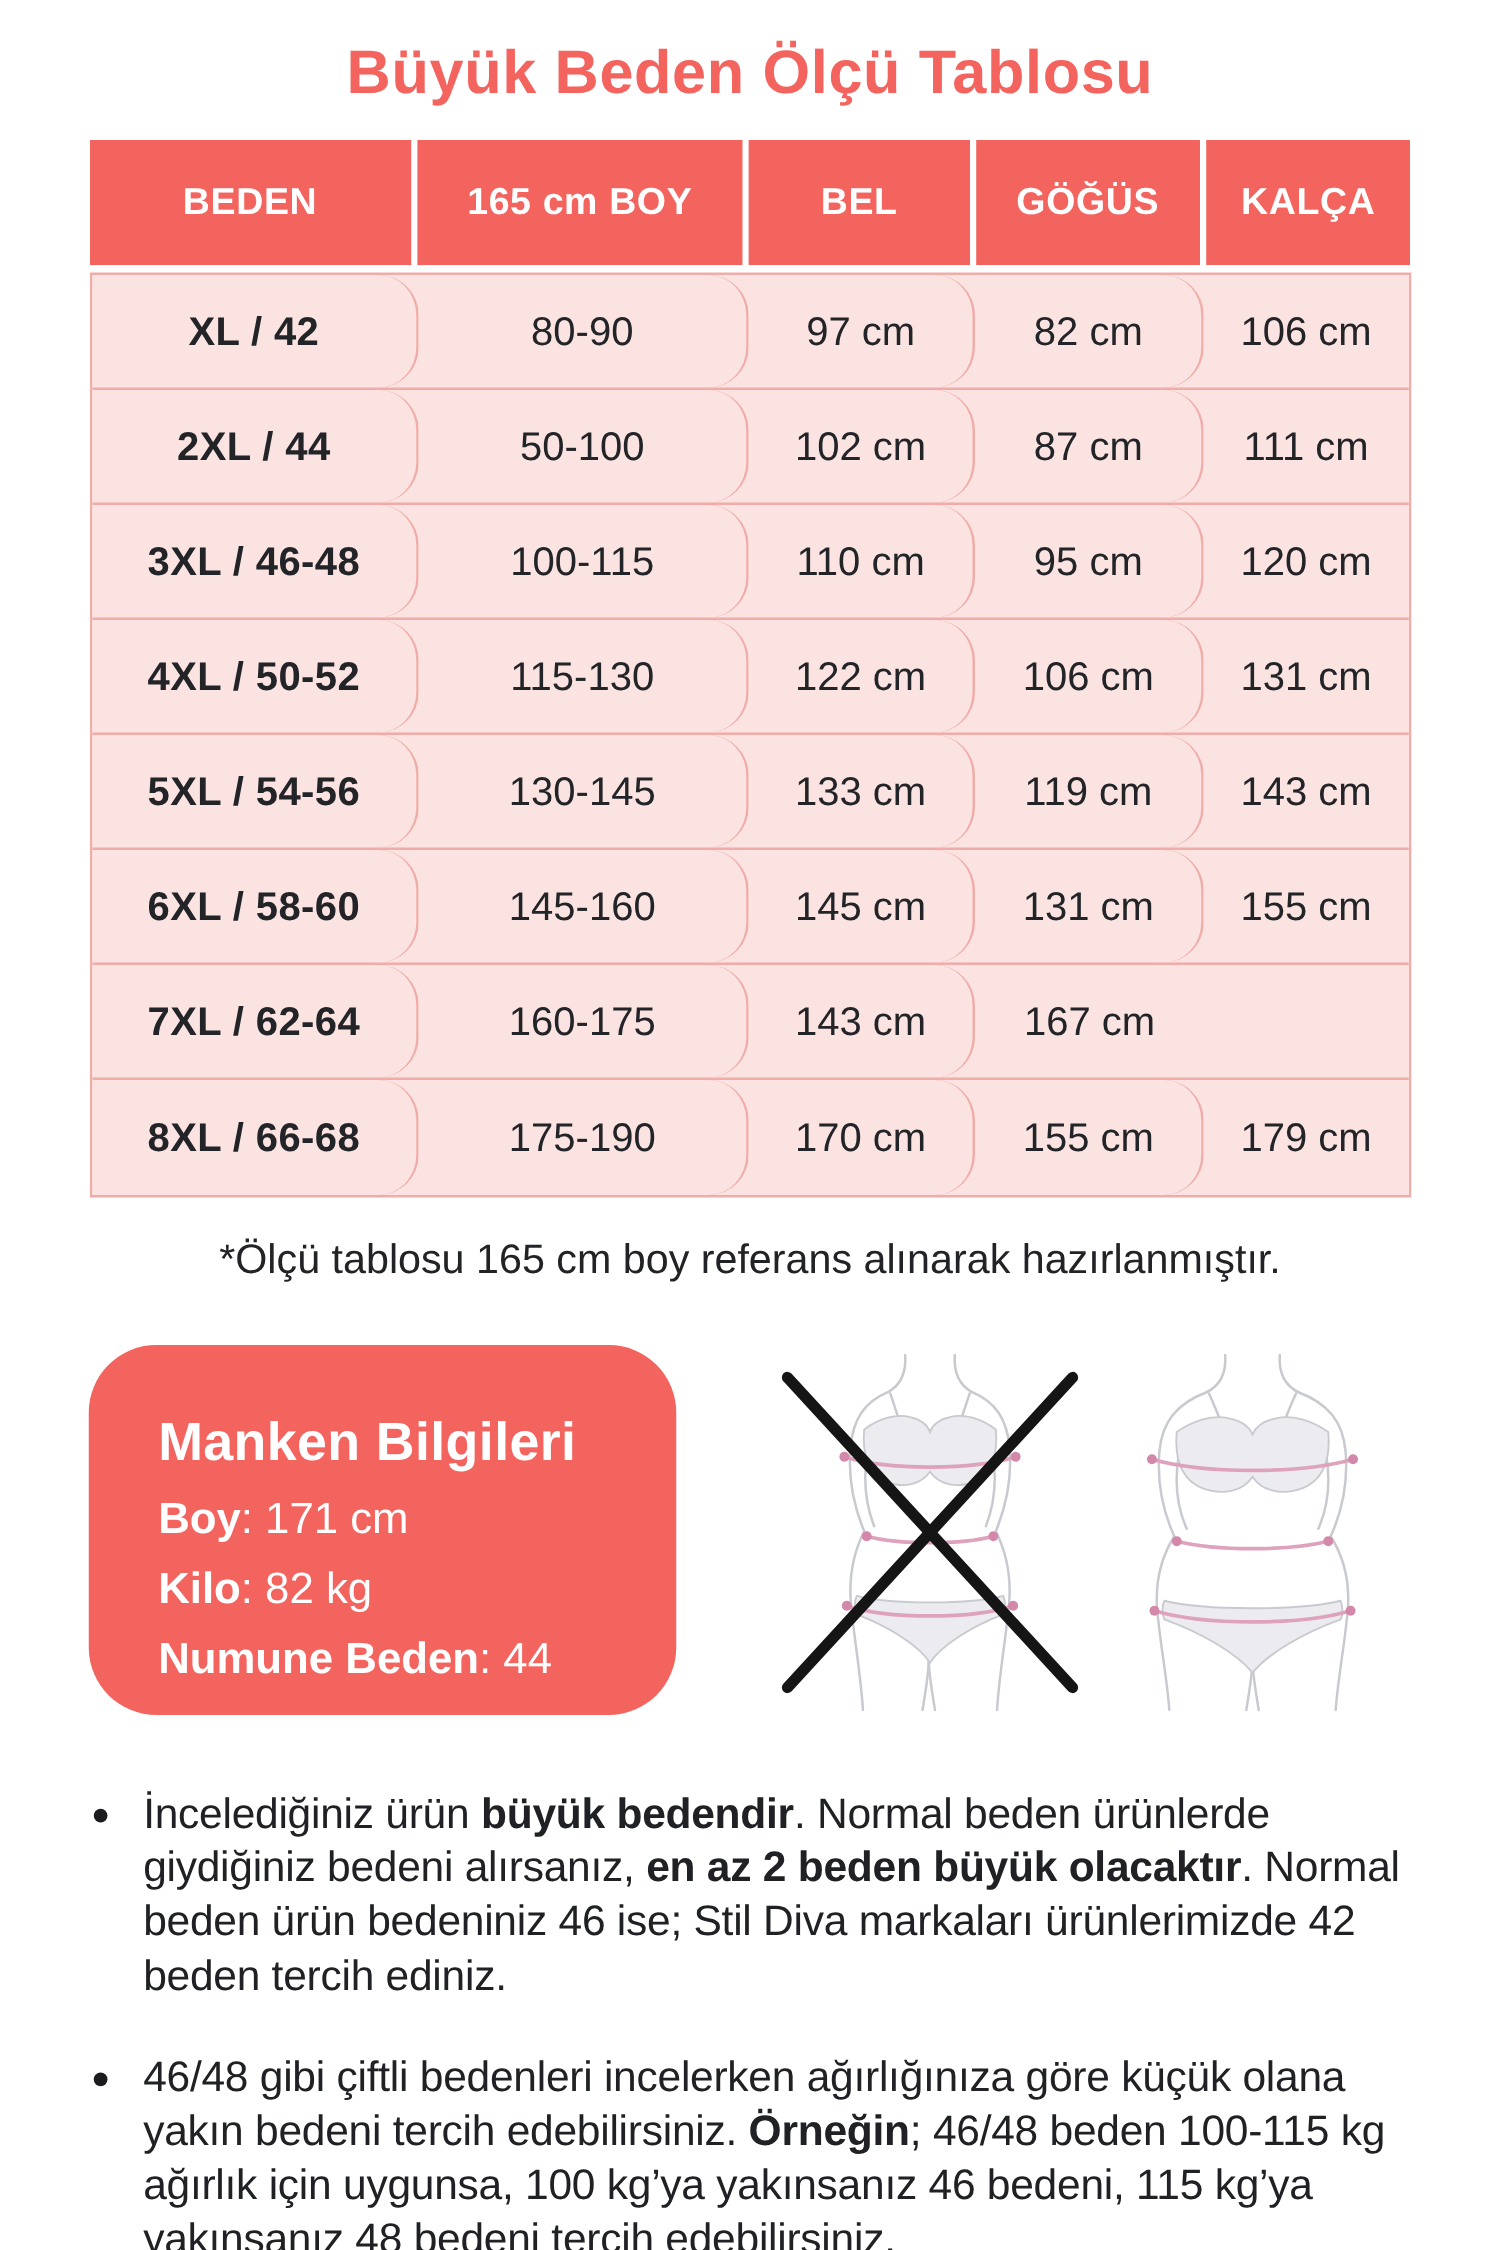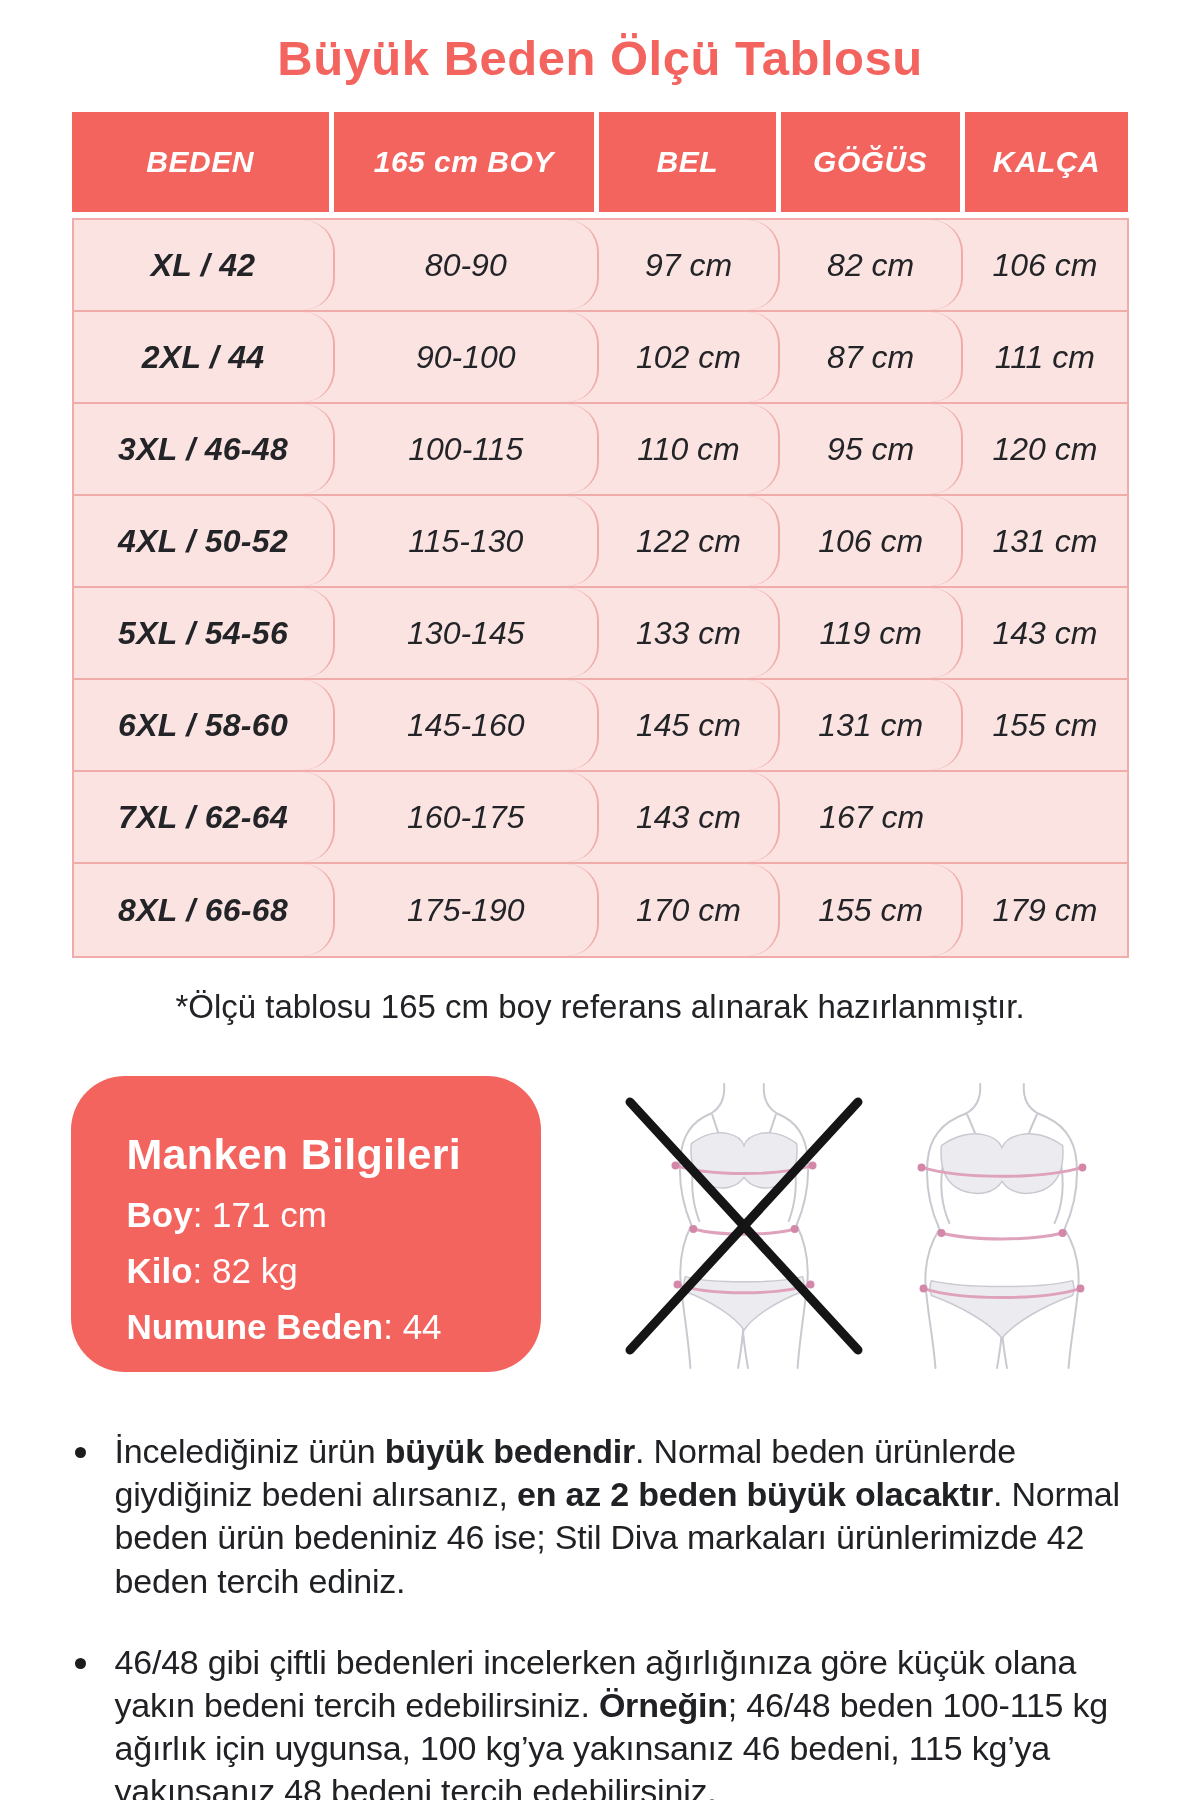--- a/index.html
+++ b/index.html
@@ -16,21 +16,21 @@
   }
   .title {
     padding-top: 30px;
     text-align: center;
     font-size: 49px;
     font-weight: 800;
     letter-spacing: 0.5px;
     color: var(--accent, #F4645F);
   }
   
-  .size-table { margin: 26px 41px 0 41px; font-style: italic; --cols: 24.8% 25.1% 17.2% 17.4% 15.5%; }
+  .size-table { margin: 26px 41px 0 41px; --cols: 24.8% 25.1% 17.2% 17.4% 15.5%; }
   .t-head { display: grid; grid-template-columns: var(--cols); height: 100px; }
   .t-hcell {
     background: var(--accent, #F4645F);
     color: #fff; font-weight: 700; font-size: 30px; letter-spacing: 0.5px;
     display: flex; align-items: center; justify-content: center;
   }
   .t-hcell:not(:last-child) { border-right: 5px solid #fff; }
   .t-body { margin-top: 6px; border: 2px solid var(--table-border, #F0ACA8); }
   .t-row {
     display: grid; grid-template-columns: var(--cols); height: 92px;
@@ -95,21 +95,21 @@
         <div class="t-row">
           <div class="t-cell size">XL / 42</div>
           <div class="t-cell">80-90</div>
           <div class="t-cell">97 cm</div>
           <div class="t-cell">82 cm</div>
           <div class="t-cell">106 cm</div>
         </div>
 
         <div class="t-row">
           <div class="t-cell size">2XL / 44</div>
-          <div class="t-cell">90-100</div>
+          <div class="t-cell">50-100</div>
           <div class="t-cell">102 cm</div>
           <div class="t-cell">87 cm</div>
           <div class="t-cell">111 cm</div>
         </div>
 
         <div class="t-row">
           <div class="t-cell size">3XL / 46-48</div>
           <div class="t-cell">100-115</div>
           <div class="t-cell">110 cm</div>
           <div class="t-cell">95 cm</div>

